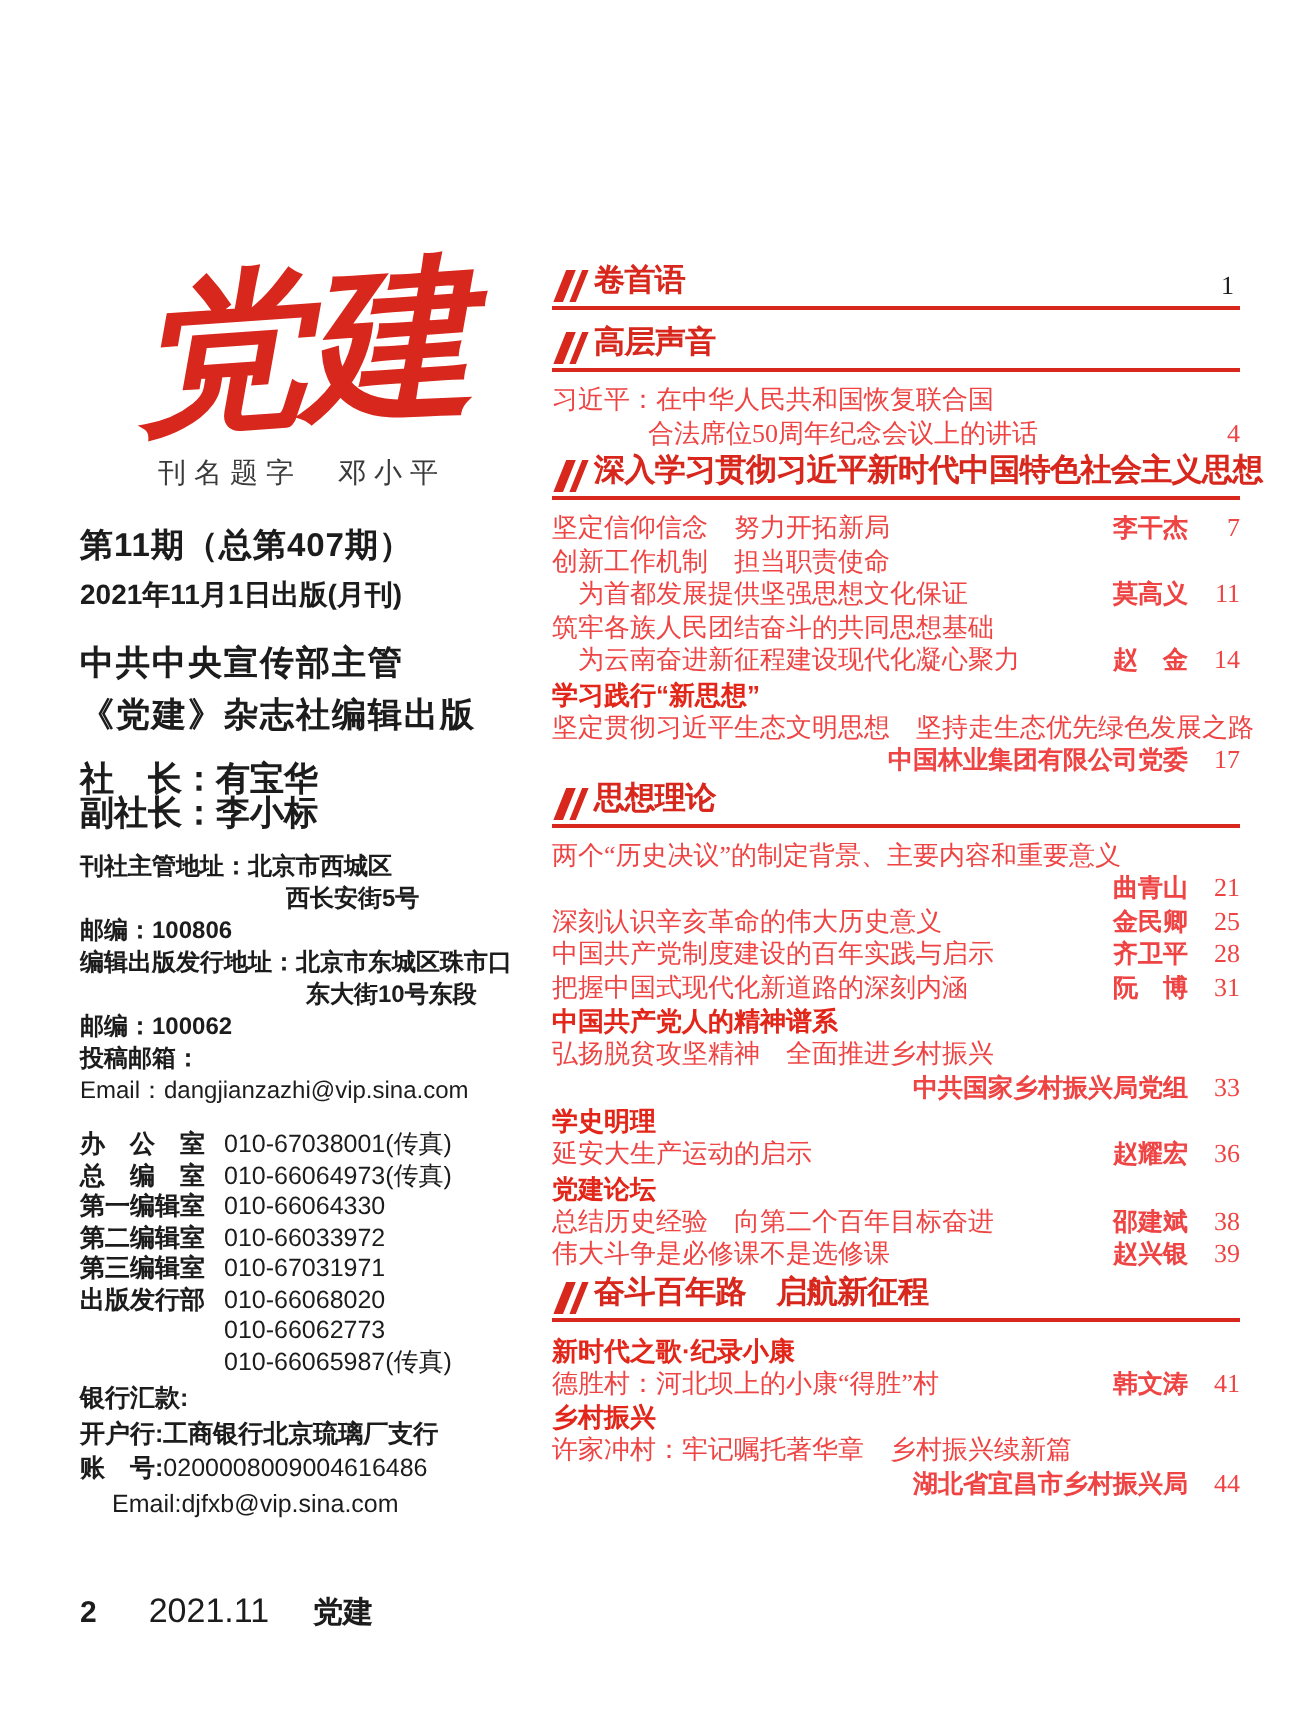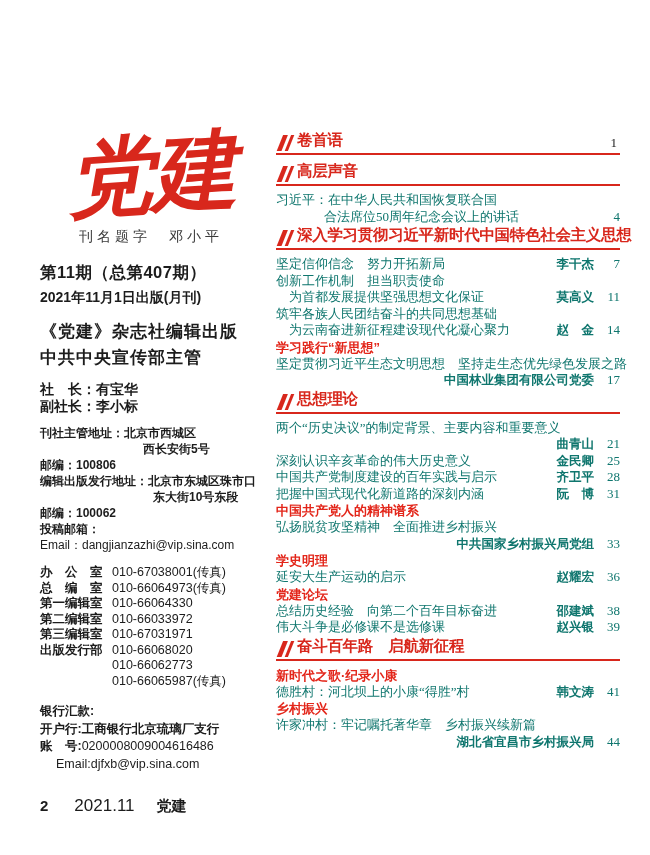--- a/index.html
+++ b/index.html
@@ -10,45 +10,45 @@
   .left-col{position:absolute;left:40px;top:128px;width:222px;}
   .logo-block{text-align:center;}
   .logo{font-family:"DejaVu Serif","Liberation Serif",serif;font-style:italic;font-weight:bold;
         font-size:86px;line-height:92px;color:#d8271c;letter-spacing:-2px;transform:rotate(-4deg);}
   .calligraphy{margin-top:8px;font-size:14px;letter-spacing:4px;color:#3a3a3a;
         font-family:Liberation Mono, monospace;}
   .issue-block{margin-top:16px;}
   .issue{font-size:16.5px;font-weight:bold;letter-spacing:.5px;}
   .pubdate{font-size:14px;font-weight:600;margin-top:5px;}
   .org-block{margin-top:12px;font-size:17px;font-weight:bold;line-height:26px;letter-spacing:1px;}
-  .staff-block{margin-top:10px;font-size:14px;font-weight:bold;line-height:17px;}
+  .staff-block{margin-top:10px;font-size:17px;font-weight:bold;line-height:17px;}
   .addr-block{margin-top:10px;font-size:12px;line-height:16px;}
   .addr-block .cont1{padding-left:103px;font-weight:bold;}
   .addr-block .cont2{padding-left:113px;font-weight:bold;}
   .b{font-weight:bold;}
   .em{font-weight:normal;}
   .phone-block{margin-top:12px;font-size:12.5px;line-height:15.5px;}
   .phone-row{display:flex;}
   .phone-row .pl{width:72px;font-weight:bold;flex:none;}
   .phone-row .pn{font-weight:normal;}
-  .bank-block{margin-top:14px;font-size:12.5px;line-height:17.5px;font-weight:bold;}
+  .bank-block{margin-top:2px;font-size:12.5px;line-height:17.5px;font-weight:bold;}
   .bank-block .acct-num{font-weight:normal;}
   .bank-block .bemail{padding-left:16px;font-weight:normal;}
 
   
   .right-col{position:absolute;left:276px;top:130px;width:344px;}
   .toc-sec{}
   .sec-head{display:flex;align-items:flex-end;}
   .sec-flag{flex:none;width:19px;height:16px;margin-right:2px;}
   .sec-flag svg{display:block;width:19px;height:16px;}
   .sec-title{color:#d8271c;font-weight:bold;font-size:15.5px;letter-spacing:-.3px;white-space:nowrap;}
   .sec-page{margin-left:auto;font-size:13px;font-family:"Liberation Serif","DejaVu Serif",serif;padding-right:3px;}
   .sec-rule{height:0;border-bottom:2px solid #d8271c;margin-top:2px;margin-bottom:6px;}
   .trow{display:flex;align-items:baseline;font-family:"Liberation Serif","DejaVu Serif",serif;
-        font-size:13px;line-height:16.5px;color:#0f766e;}
+        font-size:13px;line-height:16.5px;color:#ef4444;}
   .trow .tt{white-space:nowrap;}
   .trow .tt.ind1{padding-left:13px;}
   .trow .tt.ind2{padding-left:48px;}
   .trow .au{margin-left:auto;font-family:"Liberation Sans","DejaVu Sans",sans-serif;font-weight:bold;
         font-size:12.5px;white-space:nowrap;padding-left:8px;}
   .trow .pg{flex:none;width:26px;text-align:right;font-size:13px;}
   .tsub{color:#e3261a;font-weight:bold;font-size:13px;line-height:17px;}
 
   
   .footer{position:absolute;left:40px;top:796px;display:flex;align-items:baseline;}
@@ -66,22 +66,22 @@
       <div class="logo">党建</div>
       <div class="calligraphy">刊名题字　邓小平</div>
     </div>
 
     <div class="issue-block">
       <div class="issue">第11期（总第407期）</div>
       <div class="pubdate">2021年11月1日出版(月刊)</div>
     </div>
 
     <div class="org-block">
+      <div>中共中央宣传部主管</div>
       <div>《党建》杂志社编辑出版</div>
-      <div>中共中央宣传部主管</div>
     </div>
 
     <div class="staff-block">
       <div><span>社　长：</span><span>有宝华</span></div>
       <div><span>副社长：</span><span>李小标</span></div>
     </div>
 
     <div class="addr-block">
       <div><span class="b">刊社主管地址：</span><span class="b">北京市西城区</span></div>
       <div class="cont1">西长安街5号</div>

